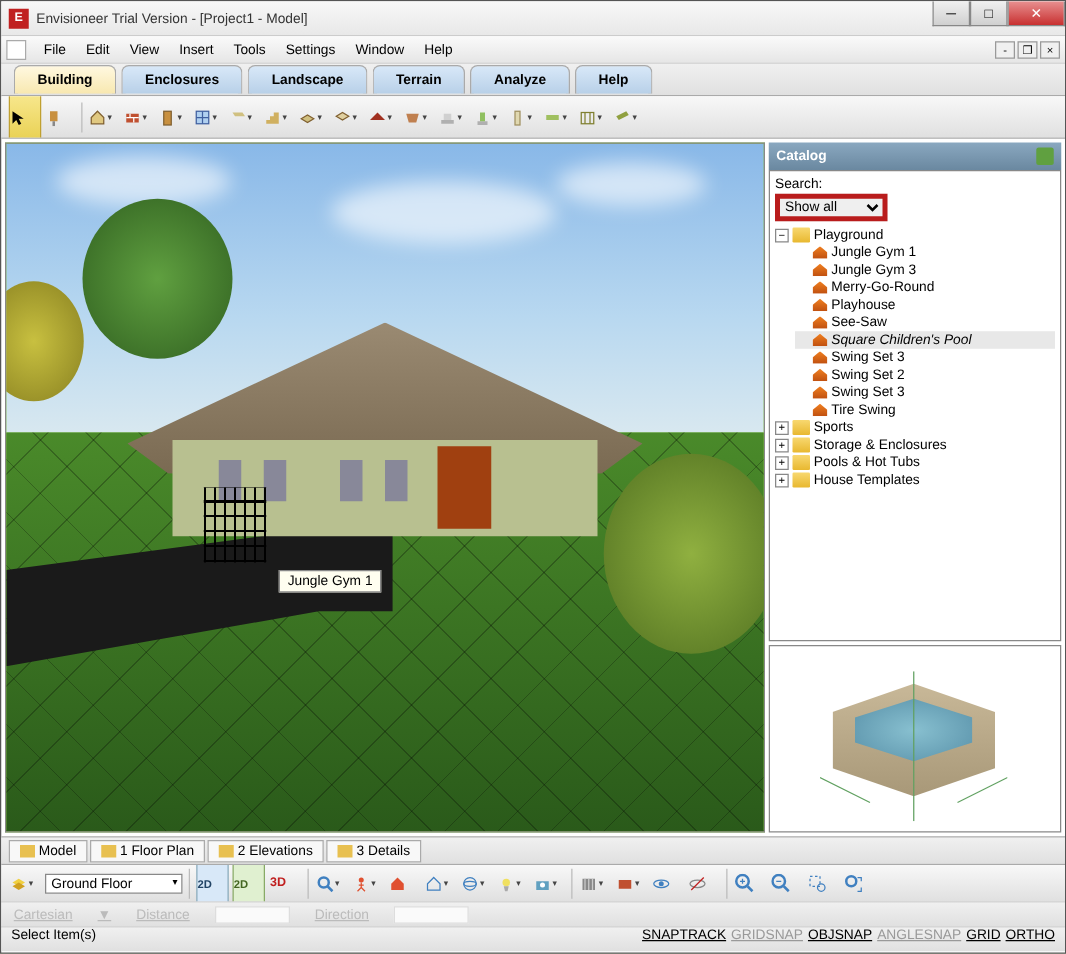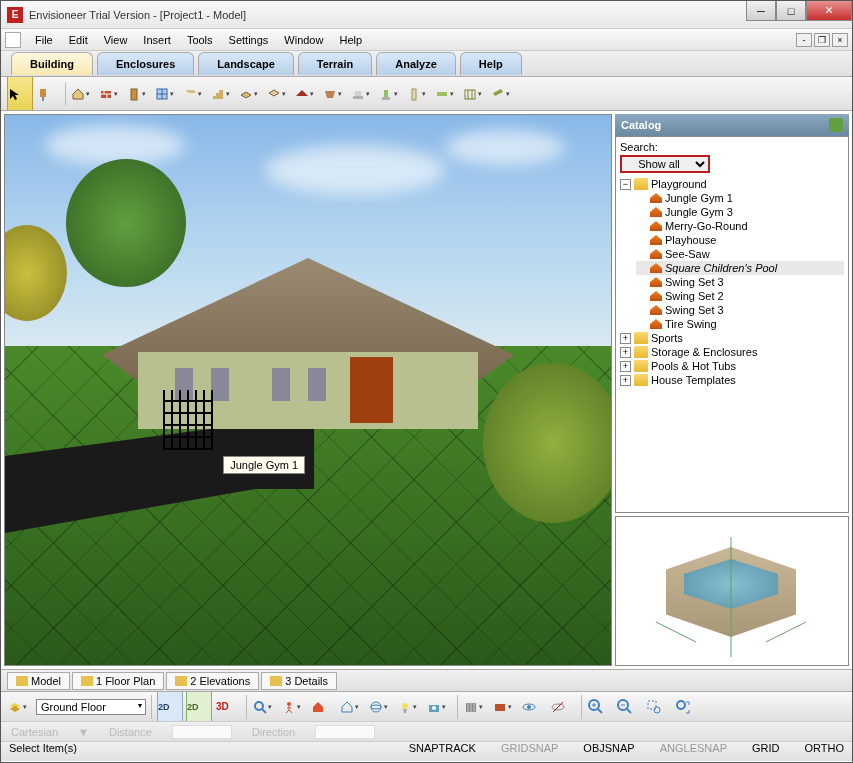--- a/index.html
+++ b/index.html
@@ -35,43 +35,43 @@
 .wall { position:absolute; top:43%; left:22%; width:56%; height:14%; background:#b8c090; }
 .door { position:absolute; top:44%; left:57%; width:7%; height:12%; background:#a04010; }
 .win { position:absolute; top:46%; background:#889; width:3%; height:6%; }
 .path { position:absolute; top:56%; left:0; width:75%; height:20%; background:#1a1a1a; clip-path: polygon(0 30%, 55% 0, 68% 0, 68% 60%, 55% 60%, 0 100%); }
 .tree { position:absolute; width:80px; height:120px; }
 .tree .foliage { width:100%; height:80%; border-radius:50%; }
 .label-tip { position:absolute; background:#fffef0; border:1px solid #888; padding:2px 6px; font-size:11px; }
 .catalog { width: 234px; margin: 3px 3px 3px 0; display:flex; flex-direction:column; }
 .catalog-hdr { background: linear-gradient(#8aa8c0,#6a88a0); color: #fff; font-weight: bold; padding: 4px 6px; display:flex; align-items:center; justify-content:space-between; }
 .catalog-body { border:1px solid #888; flex:1; padding:4px; background:#fff; display:flex; flex-direction:column; }
-.search-row select { width: 90px; border:2px solid #b91c1c; font-size:11px;text-align:center; }
+.search-row select { width: 90px; border:4px solid #b91c1c; font-size:11px; }
 .tree-view { flex:1; overflow:auto; margin-top:4px; font-size:11px; }
 .tree-node { display:flex; align-items:center; padding:1px 0; cursor:default; white-space:nowrap; }
 .tree-node .exp { width:11px; height:11px; border:1px solid #888; display:inline-flex;align-items:center;justify-content:center; font-size:9px; margin-right:3px; background:#fff; line-height:1; }
 .tree-node .folder { width:14px; height:12px; background:linear-gradient(#f8d870,#e8b830); border-radius:1px; margin-right:3px; }
 .tree-node .item-icon { width:12px; height:10px; background:linear-gradient(#f08020,#c05010); margin-right:3px; clip-path:polygon(50% 0,100% 50%,100% 100%,0 100%,0 50%); }
 .tree-children { margin-left: 16px; }
 .tree-node.selected { background:#e8e8e8;font-style:italic; }
 .preview { height:150px; border:1px solid #888; margin-top:3px; background:#fff; position:relative; }
 .pool { position:absolute; top:30px; left:50px; width:130px; height:90px; }
 .pool .rim { position:absolute; inset:0; background:linear-gradient(#c8b898,#a89878); clip-path:polygon(50% 0,100% 25%,100% 75%,50% 100%,0 75%,0 25%); }
 .pool .water { position:absolute; top:12px; left:18px; right:18px; bottom:28px; background:radial-gradient(#88c0d0,#5890a8); clip-path:polygon(50% 0,100% 30%,100% 70%,50% 100%,0 70%,0 30%); }
 .viewtabs { height:22px; background:linear-gradient(#f0f0f0,#e0e0e0); display:flex; align-items:center; padding:0 6px; border-top:1px solid #aaa; }
 .vtab { padding:2px 8px; border:1px solid #aaa; background:#f8f8f8; margin-right:2px; display:flex; align-items:center; gap:3px; }
 .vtab .ic { width:12px; height:10px; background:#e8c050; }
 .bottom-tb { height:30px; background:linear-gradient(#f8f8f8,#e0e0e0); display:flex; align-items:center; padding:0 6px; gap:3px; border-top:1px solid #aaa; overflow:hidden; }
 .combo { border:1px solid #888; padding:1px 16px 1px 4px; background:#fff; position:relative; font-size:11px; }
 .combo::after { content:"▾"; position:absolute; right:3px; font-size:8px; }
-.coordbar { height:20px; background:linear-gradient(#f0f0f0,#e0e0e0); display:flex; align-items:center; padding:0 10px; gap:20px; color:#bbb; border-top:1px solid #ccc; }
+.coordbar { height:20px; background:linear-gradient(#f0f0f0,#e0e0e0); display:flex; align-items:center; padding:0 10px; gap:20px; color:#bbb; border-top:1px solid #ccc;text-decoration:underline; }
 .coordbar .field { border:1px solid #ddd; width:60px; height:14px; background:#fafafa; }
 .status { height:20px; background:linear-gradient(#f0f0f0,#e0e0e0); display:flex; align-items:flex-start; padding:0 8px; border-top:1px solid #ccc; }
 .status .left { flex:1; }
-.status .tog { margin-left:25px; color:#999; }
+.status .tog { margin-left:4px; color:#999;text-decoration:underline; }
 .status .tog.on { color:#000; }
 svg { display:block; }
 </style>
 </head>
 <body>
 
 <div class="titlebar">
   <div class="app-icon">E</div>
   <div class="title">Envisioneer Trial Version - [Project1 - Model]</div>
   <div class="winbtns">

